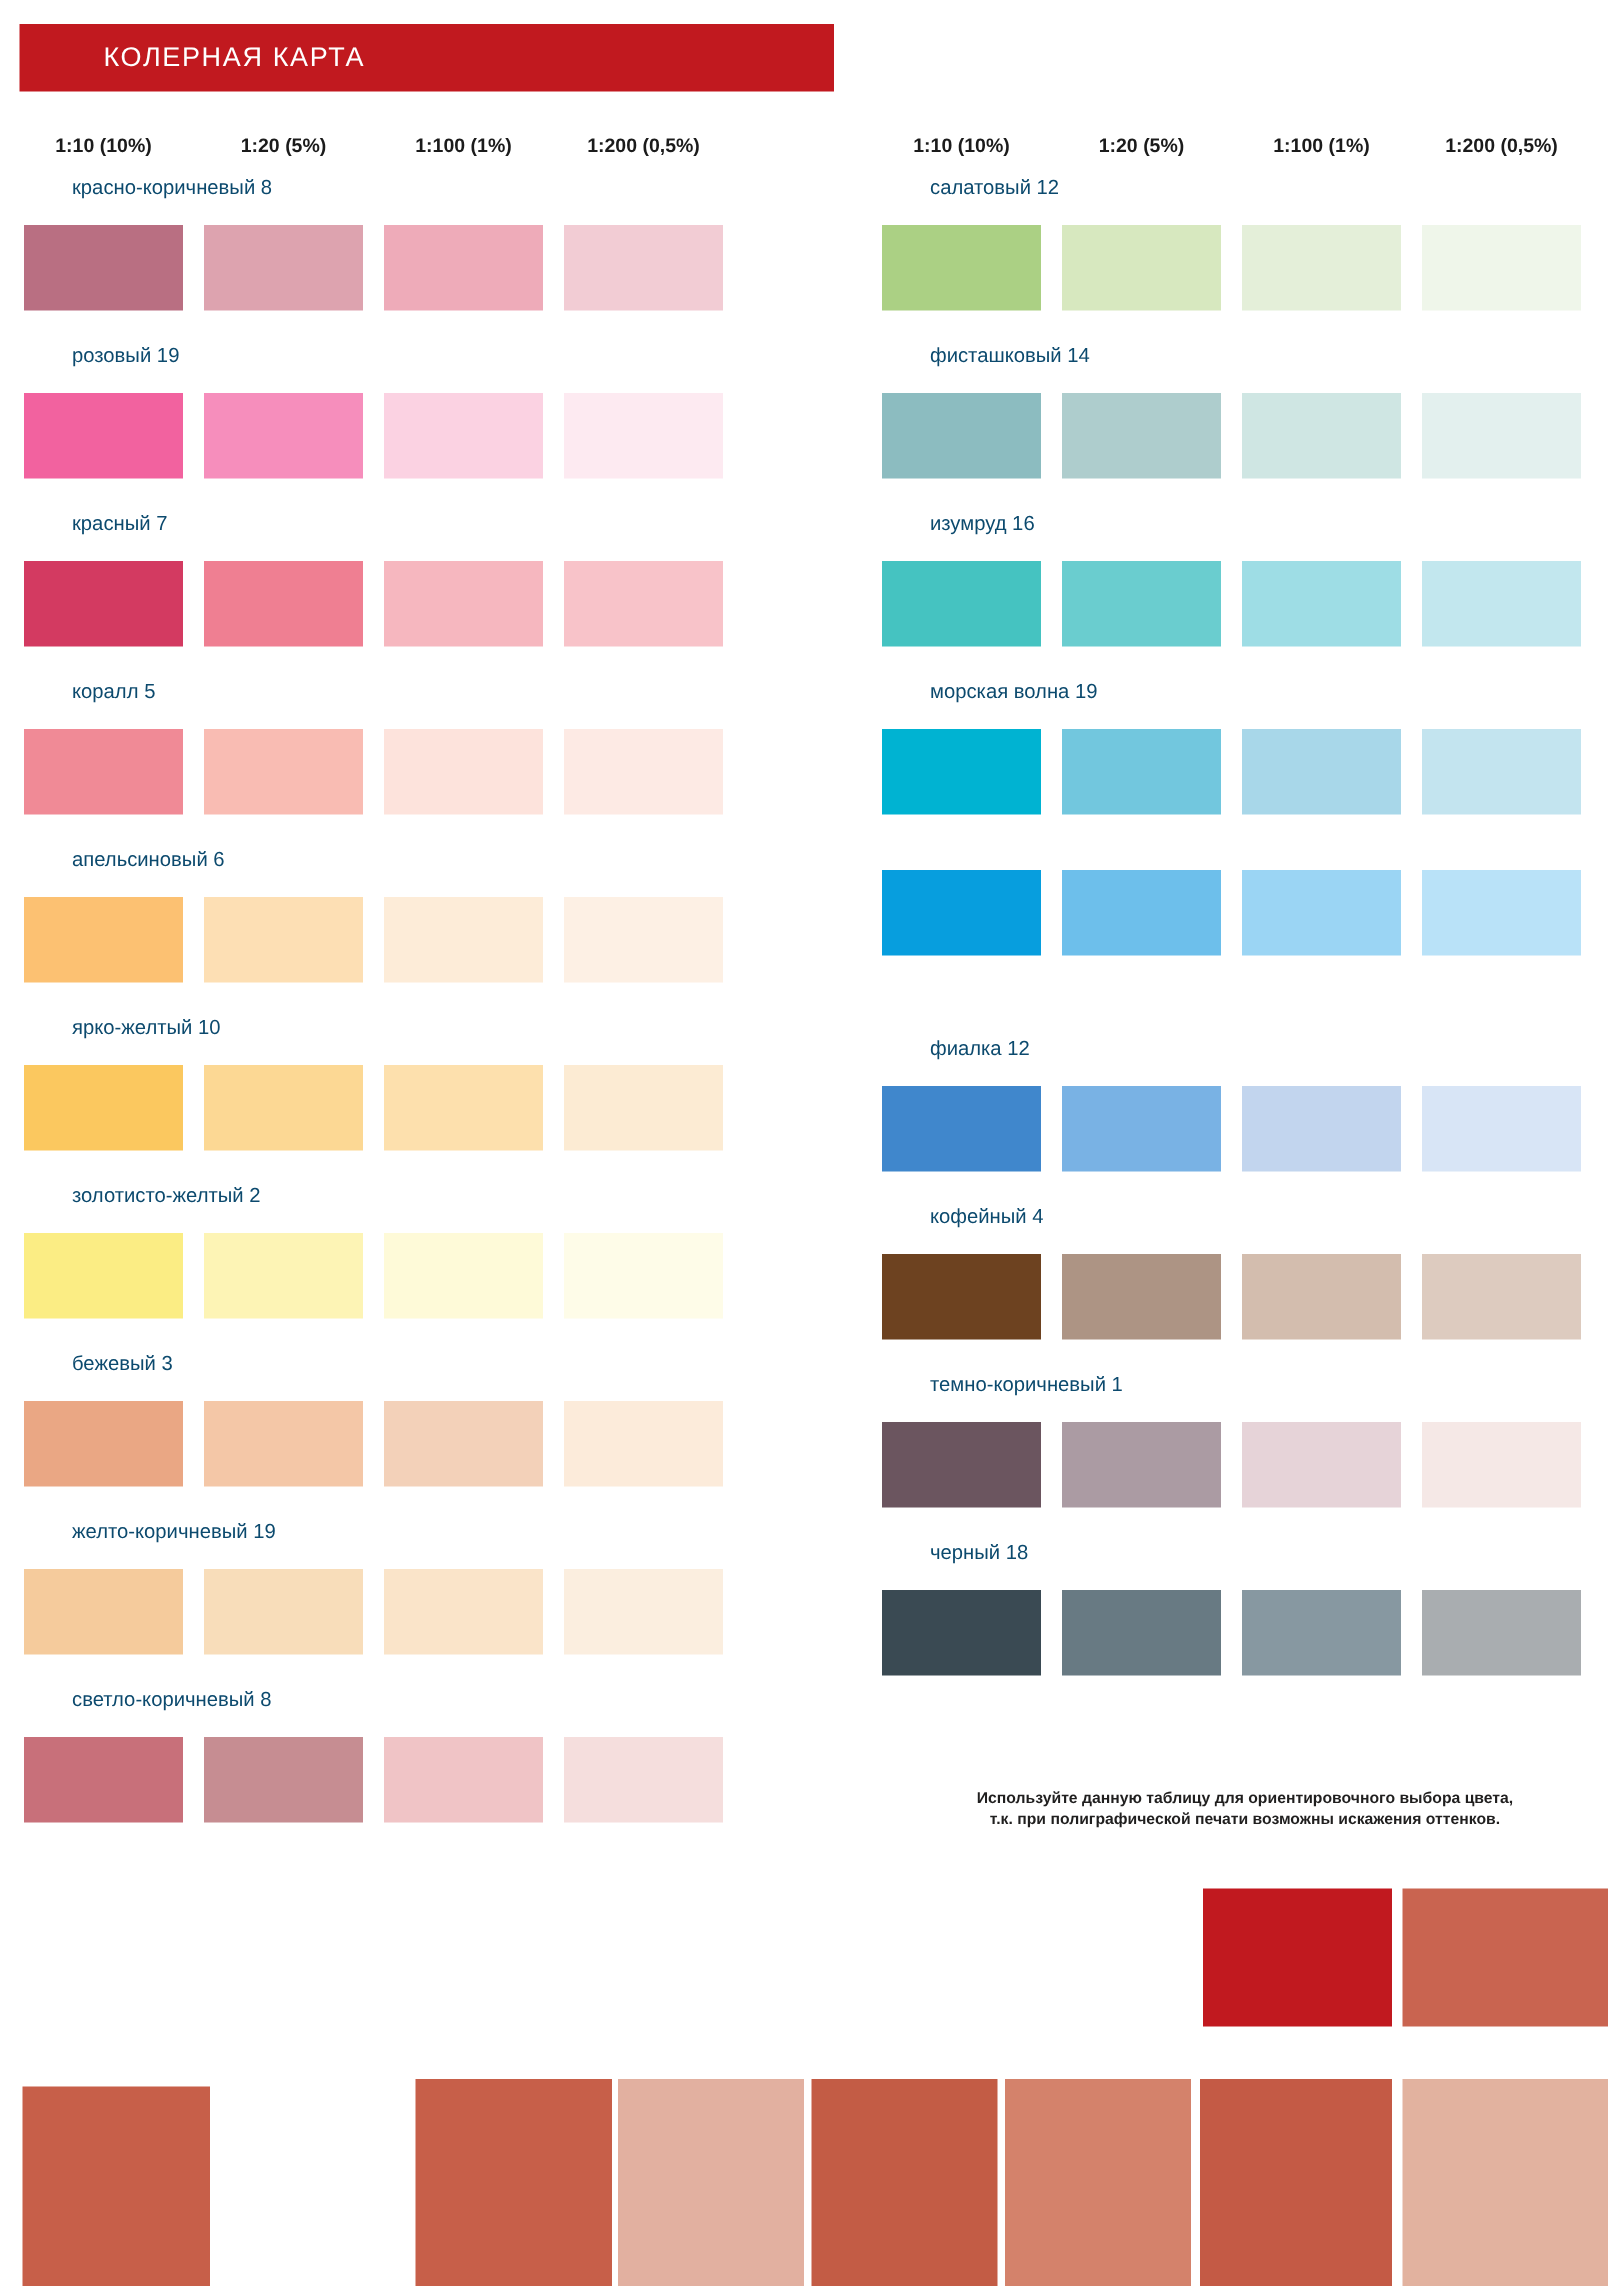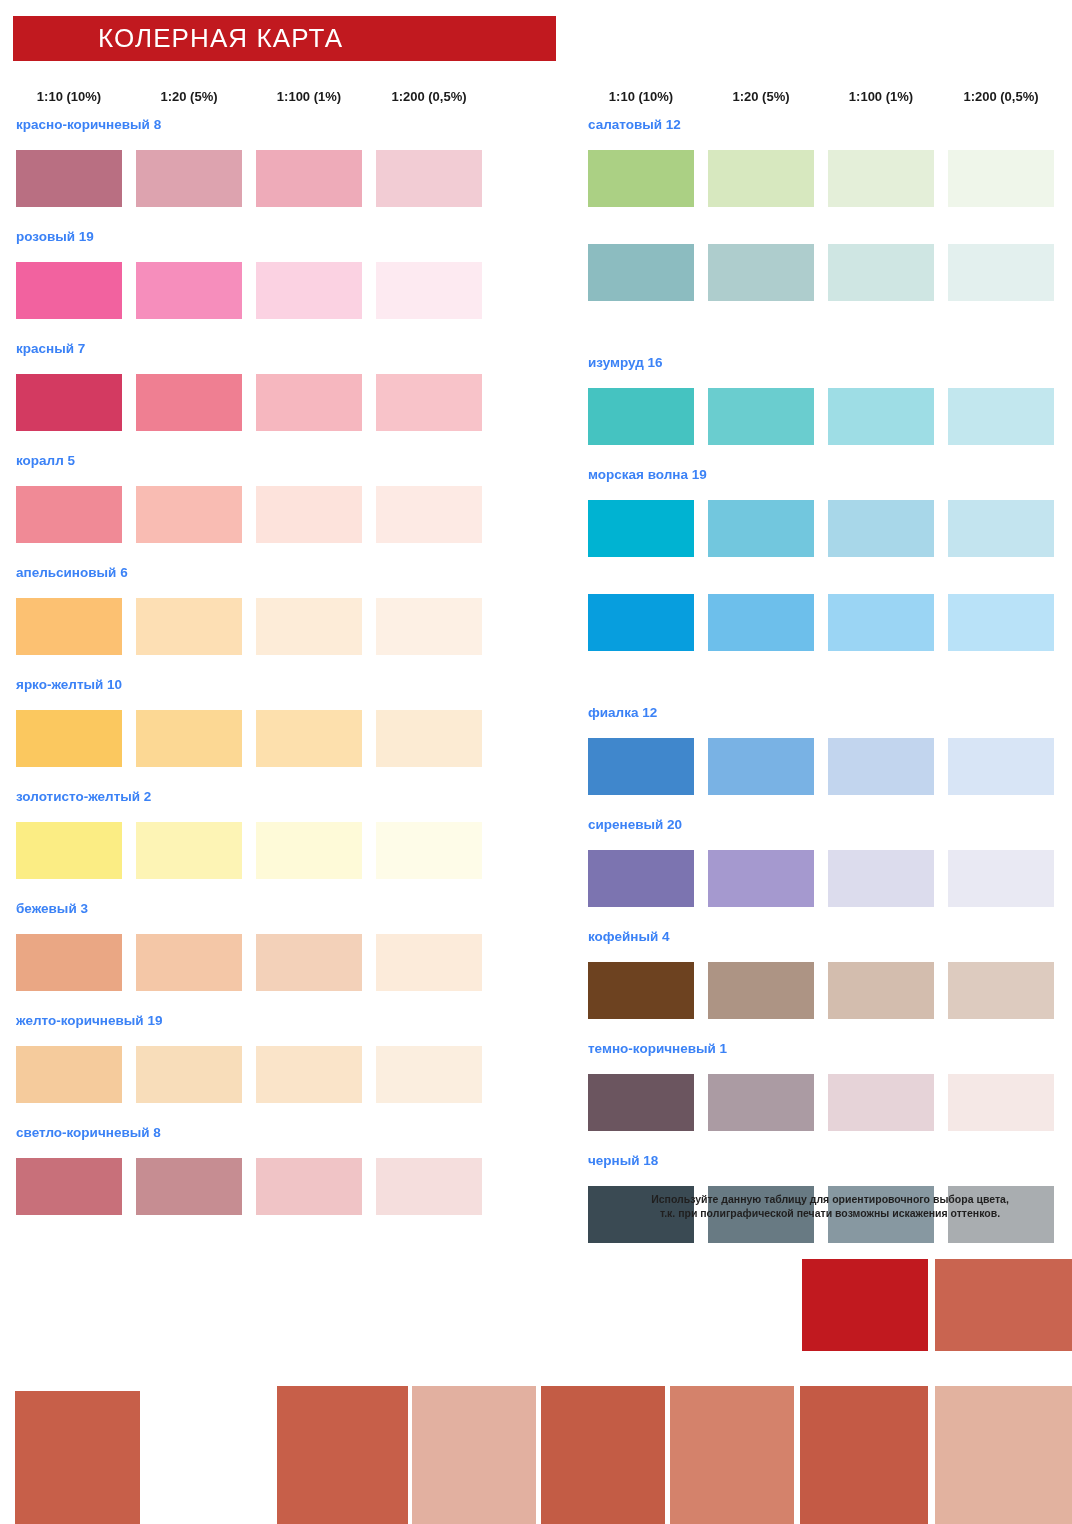--- a/index.html
+++ b/index.html
@@ -23,24 +23,24 @@
     left: 13px;
     top: 16px;
     width: 543px;
     height: 45px;
     background: #c1191f;
     display: flex;
     align-items: center;
   }
   #title-text {
     color: #ffffff;
-    font-size: 26px;
+    font-size: 18px;
     font-weight: 400;
     letter-spacing: 1.1px;
-    padding-left: 85px;
+    padding-left: 56px;
   }
 
   
   .col-header-row {
     position: absolute;
     top: 88px;
     height: 18px;
     display: flex;
   }
   .col-header-row.left  { left: 16px; }
@@ -65,26 +65,27 @@
   }
   .grid-col.left  { left: 16px; }
   .grid-col.right { left: 588px; }
 
   .swatch-row {
     height: 112px;
     position: relative;
   }
   .row-label {
     font-size: 13.5px;
-    font-weight: bold;
-    color: #3b82f6;
+    font-weight: normal;
+    color: #0c4a6e;
     line-height: 14px;
     padding-bottom: 0;
     height: 18px;
     white-space: nowrap;
+    margin-left: 32px;
   }
   .swatch-strip {
     display: flex;
     margin-top: 14px;
   }
   .swatch {
     width: 106px;
     height: 57px;
     margin-right: 14px;
     flex: 0 0 auto;
@@ -227,20 +228,21 @@
     <div class="swatch-row">
       <div class="row-label">салатовый 12</div>
       <div class="swatch-strip">
         <div class="swatch" title="#abd084" style="background: rgb(171, 208, 132);"></div>
         <div class="swatch" title="#d7e8bf" style="background: rgb(215, 232, 191);"></div>
         <div class="swatch" title="#e4efd9" style="background: rgb(228, 239, 217);"></div>
         <div class="swatch" title="#eff6ea" style="background: rgb(239, 246, 234);"></div>
       </div>
     </div>
     <div class="swatch-row">
+      <div class="row-label">фисташковый 14</div>
       <div class="swatch-strip">
         <div class="swatch" title="#8cbcc0" style="background: rgb(140, 188, 192);"></div>
         <div class="swatch" title="#aecdcd" style="background: rgb(174, 205, 205);"></div>
         <div class="swatch" title="#cfe6e3" style="background: rgb(207, 230, 227);"></div>
         <div class="swatch" title="#e3f0ee" style="background: rgb(227, 240, 238);"></div>
       </div>
     </div>
     <div class="swatch-row">
       <div class="row-label">изумруд 16</div>
       <div class="swatch-strip">
@@ -267,29 +269,20 @@
         <div class="swatch" title="#b9e2f8" style="background: rgb(185, 226, 248);"></div>
       </div>
     </div>
     <div class="swatch-row">
       <div class="row-label">фиалка 12</div>
       <div class="swatch-strip">
         <div class="swatch" title="#4087cc" style="background: rgb(64, 135, 204);"></div>
         <div class="swatch" title="#79b2e4" style="background: rgb(121, 178, 228);"></div>
         <div class="swatch" title="#c2d5ee" style="background: rgb(194, 213, 238);"></div>
         <div class="swatch" title="#d8e5f6" style="background: rgb(216, 229, 246);"></div>
-      </div>
-    </div>
-    <div class="swatch-row">
-      <div class="row-label">сиреневый 20</div>
-      <div class="swatch-strip">
-        <div class="swatch" title="#7c74b0" style="background: rgb(124, 116, 176);"></div>
-        <div class="swatch" title="#a599cf" style="background: rgb(165, 153, 207);"></div>
-        <div class="swatch" title="#dcdced" style="background: rgb(220, 220, 237);"></div>
-        <div class="swatch" title="#e9e9f3" style="background: rgb(233, 233, 243);"></div>
       </div>
     </div>
     <div class="swatch-row">
       <div class="row-label">кофейный 4</div>
       <div class="swatch-strip">
         <div class="swatch" title="#6d4220" style="background: rgb(109, 66, 32);"></div>
         <div class="swatch" title="#ad9484" style="background: rgb(173, 148, 132);"></div>
         <div class="swatch" title="#d3bdae" style="background: rgb(211, 189, 174);"></div>
         <div class="swatch" title="#ddcbbf" style="background: rgb(221, 203, 191);"></div>
       </div>

